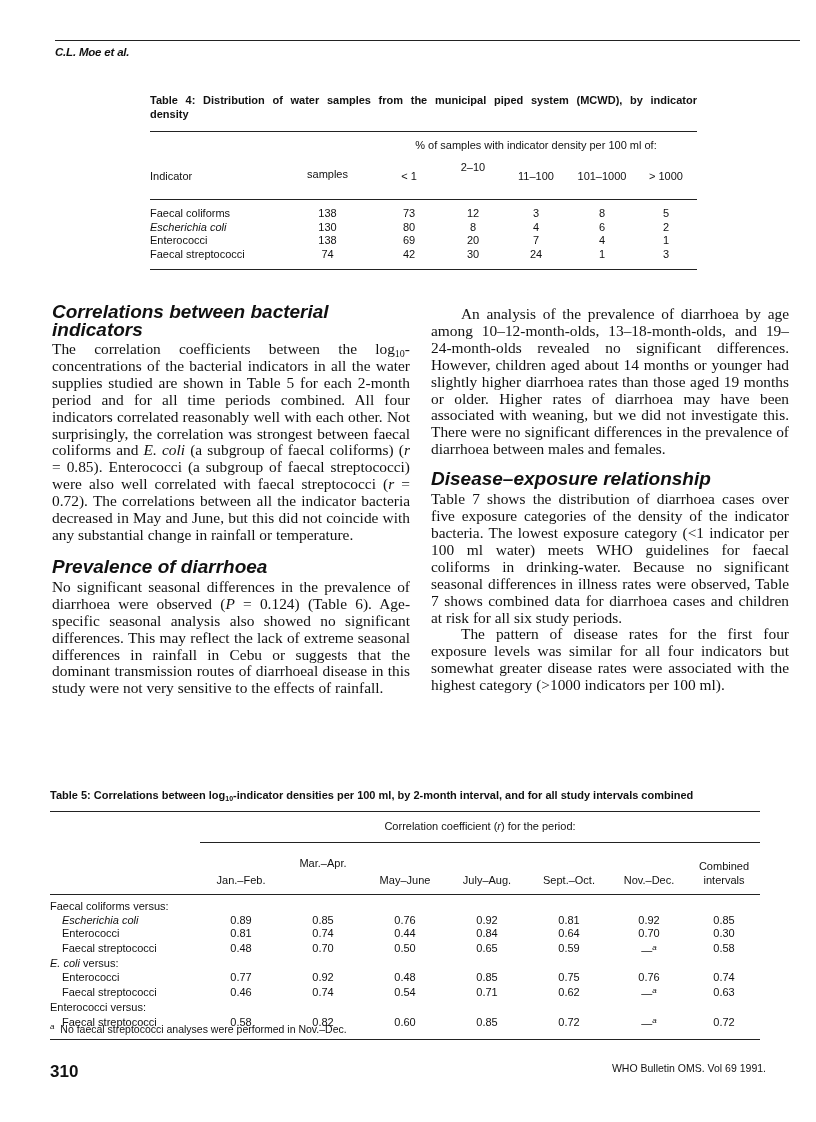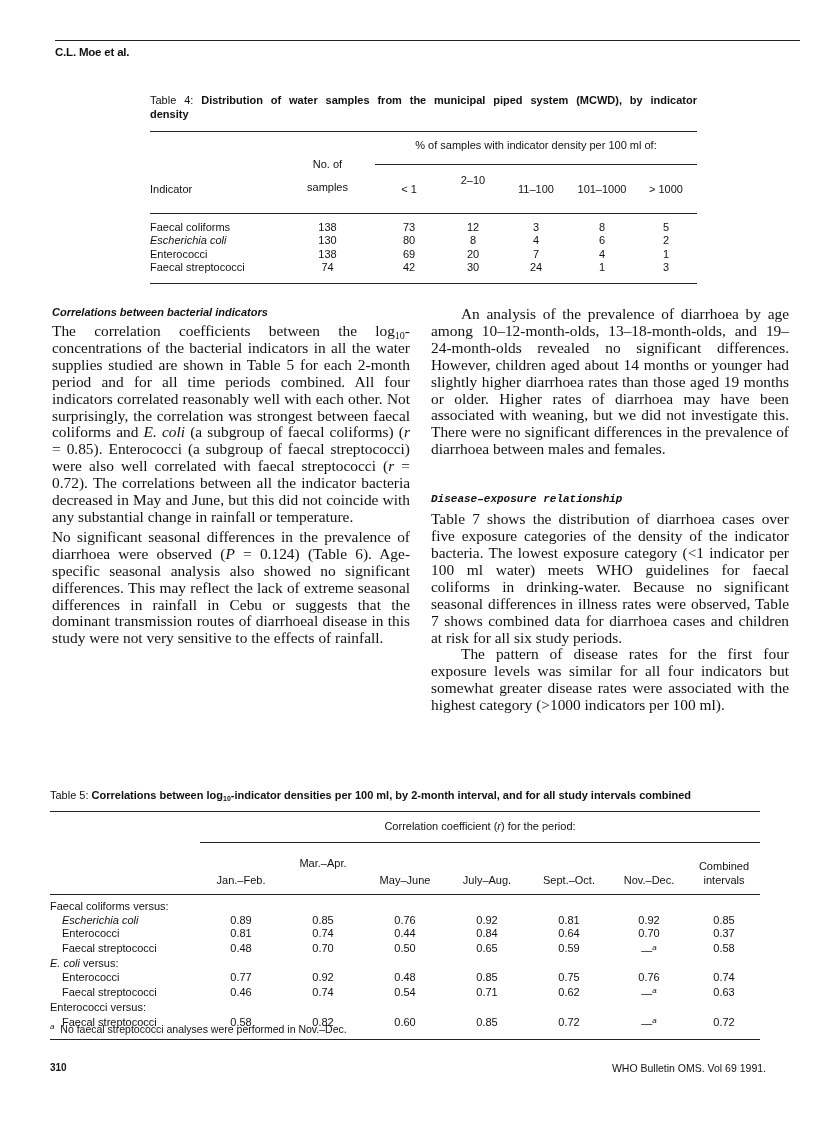--- a/index.html
+++ b/index.html
@@ -1,48 +1,48 @@
 <!DOCTYPE html>
 <html><head>
 <meta charset="utf-8">
 <style>
   html, body { margin: 0; padding: 0; background: #ffffff; }
   body { width: 816px; height: 1122px; position: relative; overflow: hidden; color: #111; }
   .sans { font-family: "Liberation Sans", sans-serif; }
   .serif { font-family: "Liberation Serif", serif; }
   .top-rule { position: absolute; left: 55px; top: 40px; width: 745px; height: 0; border-top: 1.5px solid #222; }
-  .running-head { position: absolute; left: 55px; top: 46px; font-size: 11.5px; font-weight: bold; letter-spacing: -0.2px; }
+  .running-head { position: absolute; left: 55px; top: 46px; font-size: 11.5px; font-weight: bold; letter-spacing: -0.2px; font-style: italic; }
 
   
   .t4 { position: absolute; left: 150px; top: 93px; width: 547px; }
   .caption { font-size: 11px; line-height: 14px; }
-  .caption .lbl { font-weight: normal; }
+  .caption .lbl { font-weight: bold; }
   .caption .txt { font-weight: bold; }
   .t4 .caption { text-align: justify; text-align-last: left; word-spacing: 3px; }
   .rule { border-top: 1.2px solid #222; height: 0; }
   .t4 table { border-collapse: collapse; width: 547px; font-size: 11px; }
   .t4 td { padding: 0; line-height: 13.5px; }
 
   
   .col { position: absolute; width: 358px; font-size: 15.4px; line-height: 16.9px; }
   .col p { margin: 0; text-align: justify; }
-  .col h3 { margin: 0; font-family: "Liberation Sans", sans-serif; font-style: italic; font-weight: bold; font-size: 11px; line-height: 18px; }
+  .col h3 { margin: 0; font-family: "Liberation Sans", sans-serif; font-style: italic; font-weight: bold; font-size: 19px; line-height: 18px; }
   .indent { text-indent: 30px; }
   .it { font-style: italic; }
   sub { font-size: 10px; vertical-align: -3px; line-height: 0; }
 
   
   .t5 { position: absolute; left: 50px; top: 788px; width: 710px; }
   .t5 table { border-collapse: collapse; font-size: 11px; }
   .t5 td { padding: 0; line-height: 13.5px; }
   .num { text-align: center; }
   .sup { font-size: 8px; vertical-align: 4px; font-style: italic; }
 
   .footnote { position: absolute; left: 50px; top: 1022px; font-size: 10.5px; }
-  .page-num { position: absolute; left: 50px; top: 1062px; font-size: 10px; font-weight: bold; }
+  .page-num { position: absolute; left: 50px; top: 1062px; font-size: 17px; font-weight: bold; }
   .journal { position: absolute; right: 50px; top: 1062px; font-size: 10.5px; }
 </style>
 </head>
 <body>
 
 <div class="top-rule"></div>
 <div class="running-head sans">C.L. Moe et al.</div>
 
 <div class="t4 sans">
   <div class="caption">
@@ -60,29 +60,20 @@
         <col style="width:66px">
         <col style="width:62px">
     </colgroup>
     <tbody>
         <tr>
       <td></td>
           <td></td>
       <td colspan="5" class="num" style="padding-top:7px;padding-bottom:5px;">% of samples with indicator density per 100 ml of:</td>
     </tr>
     <tr>
-      <td></td>
-      <td class="num" style="vertical-align:bottom;">
-        <div>No. of</div>
-      </td>
-      <td colspan="5" style="padding:0;">
-            <div class="rule"></div>
-          </td>
-    </tr>
-    <tr>
       <td style="padding-bottom:7px;padding-top:3px;">Indicator</td>
       <td class="num" style="padding-bottom:8px;">samples</td>
       <td class="num" style="padding-top:3px;padding-bottom:7px;">&lt; 1</td>
       <td class="num" style="padding-top:3px;padding-bottom:25px;">2–10</td>
       <td class="num" style="padding-top:3px;padding-bottom:7px;">11–100</td>
       <td class="num" style="padding-top:3px;padding-bottom:7px;">101–1000</td>
       <td class="num" style="padding-top:3px;padding-bottom:7px;">&gt; 1000</td>
     </tr>
     <tr>
           <td colspan="7" style="padding:0 0 7px 0;">
@@ -130,26 +121,27 @@
             <div class="rule"></div>
           </td>
         </tr>
   </tbody>
     </table>
 </div>
 
 <div class="col serif" style="left:52px; top:303px;">
   <h3>Correlations between bacterial indicators</h3>
   <p style="margin-top:2px;"><span>The correlation coefficients between the log</span><sub>10</sub><span>-concentrations of the bacterial indicators in all the water supplies studied are shown in Table 5 for each 2-month period and for all time periods combined. All four indicators correlated reasonably well with each other. Not surprisingly, the correlation was strongest between faecal coliforms and </span><span class="it">E. coli</span><span> (a subgroup of faecal coliforms) (</span><span class="it">r</span><span> = 0.85). Enterococci (a subgroup of faecal streptococci) were also well correlated with faecal streptococci (</span><span class="it">r</span><span> = 0.72). The correlations between all the indicator bacteria decreased in May and June, but this did not coincide with any substantial change in rainfall or temperature.</span></p>
+  <h3 style="margin-top:14px;">Prevalence of diarrhoea</h3>
   <p style="margin-top:3px;"><span>No significant seasonal differences in the prevalence of diarrhoea were observed (</span><span class="it">P</span><span> = 0.124) (Table 6). Age-specific seasonal analysis also showed no significant differences. This may reflect the lack of extreme seasonal differences in rainfall in Cebu or suggests that the dominant transmission routes of diarrhoeal disease in this study were not very sensitive to the effects of rainfall.</span></p>
 </div>
 
 <div class="col serif" style="left:431px; top:306px;">
   <p class="indent">An analysis of the prevalence of diarrhoea by age among 10–12-month-olds, 13–18-month-olds, and 19–24-month-olds revealed no significant differences. However, children aged about 14 months or younger had slightly higher diarrhoea rates than those aged 19 months or older. Higher rates of diarrhoea may have been associated with weaning, but we did not investigate this. There were no significant differences in the prevalence of diarrhoea between males and females.</p>
-  <h3 style="margin-top:32px;font-family:Liberation Mono, monospace;">Disease–exposure relationship</h3>
+  <h3 style="margin-top:12px;">Disease–exposure relationship</h3>
   <p style="margin-top:3px;">Table 7 shows the distribution of diarrhoea cases over five exposure categories of the density of the indicator bacteria. The lowest exposure category (&lt;1 indicator per 100 ml water) meets WHO guidelines for faecal coliforms in drinking-water. Because no significant seasonal differences in illness rates were observed, Table 7 shows combined data for diarrhoea cases and children at risk for all six study periods.</p>
   <p class="indent">The pattern of disease rates for the first four exposure levels was similar for all four indicators but somewhat greater disease rates were associated with the highest category (&gt;1000 indicators per 100 ml).</p>
 </div>
 
 <div class="t5 sans">
   <div class="caption">
     <span class="lbl">Table 5:</span>
     <span class="txt"><span>Correlations between log</span><sub style="font-size:7px;vertical-align:-2px;">10</sub><span>-indicator densities per 100 ml, by 2-month interval, and for all study intervals combined</span></span>
   </div>
   <div class="rule" style="margin-top:9px;"></div>
@@ -208,21 +200,21 @@
       <td class="num">0.85</td>
     </tr>
     <tr>
       <td style="padding-left:12px;">Enterococci</td>
       <td class="num">0.81</td>
       <td class="num">0.74</td>
       <td class="num">0.44</td>
       <td class="num">0.84</td>
       <td class="num">0.64</td>
       <td class="num">0.70</td>
-      <td class="num">0.37</td>
+      <td class="num">0.30</td>
     </tr>
     <tr>
       <td style="padding-left:12px;">Faecal streptococci</td>
       <td class="num">0.48</td>
       <td class="num">0.70</td>
       <td class="num">0.50</td>
       <td class="num">0.65</td>
       <td class="num">0.59</td>
       <td class="num"><span>—</span><span class="sup">a</span></td>
       <td class="num">0.58</td>

